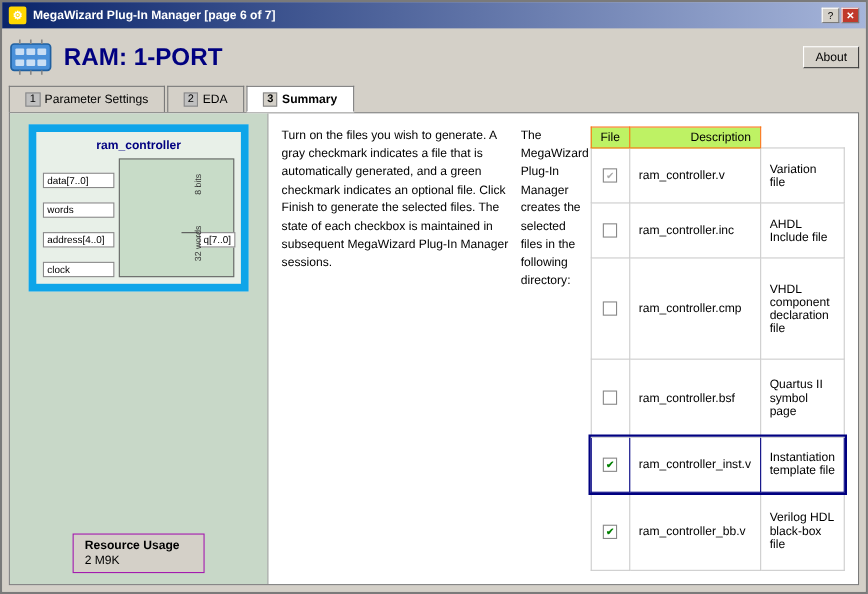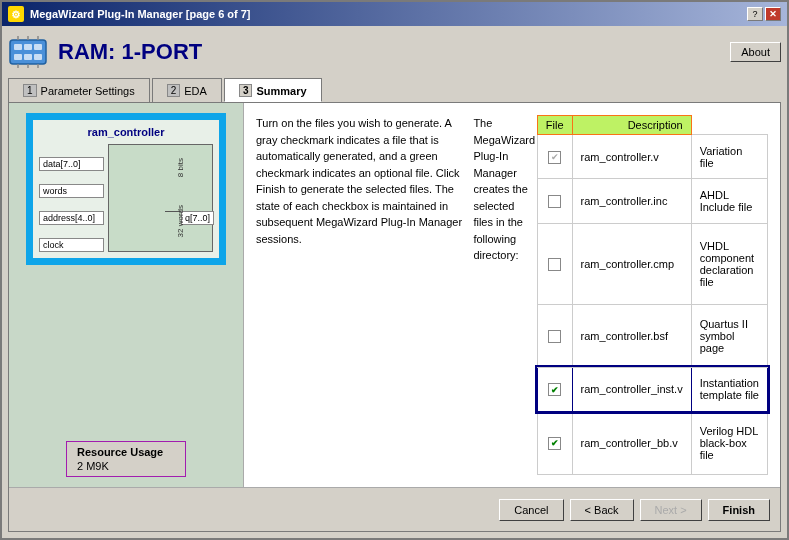--- a/index.html
+++ b/index.html
@@ -435,21 +435,15 @@
                 <tr>
                   <td class="checkbox-cell"><span class="cb checked-green">✔</span></td>
                   <td>ram_controller_bb.v</td>
                   <td>Verilog HDL black-box file</td>
                 </tr>
               </tbody>
           </table>
         </div>
       </div>
 
-      <div class="bottom-bar">
-        <button class="btn-nav">Cancel</button>
-        <button class="btn-nav">&lt; Back</button>
-        <button class="btn-nav disabled" disabled="">Next &gt;</button>
-        <button class="btn-nav finish">Finish</button>
-      </div>
     </div>
   </div>
 </div>
 
 </body></html>

